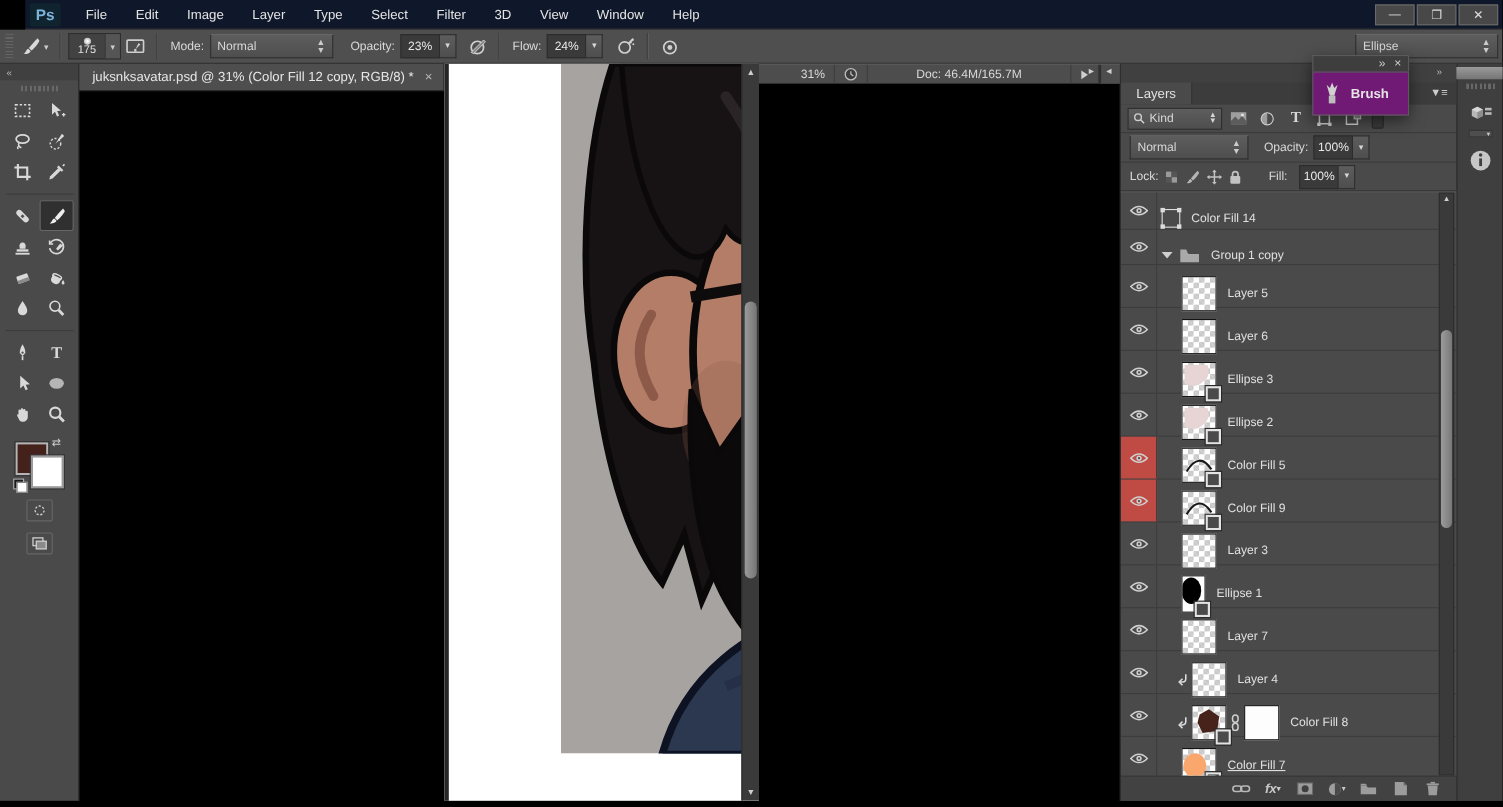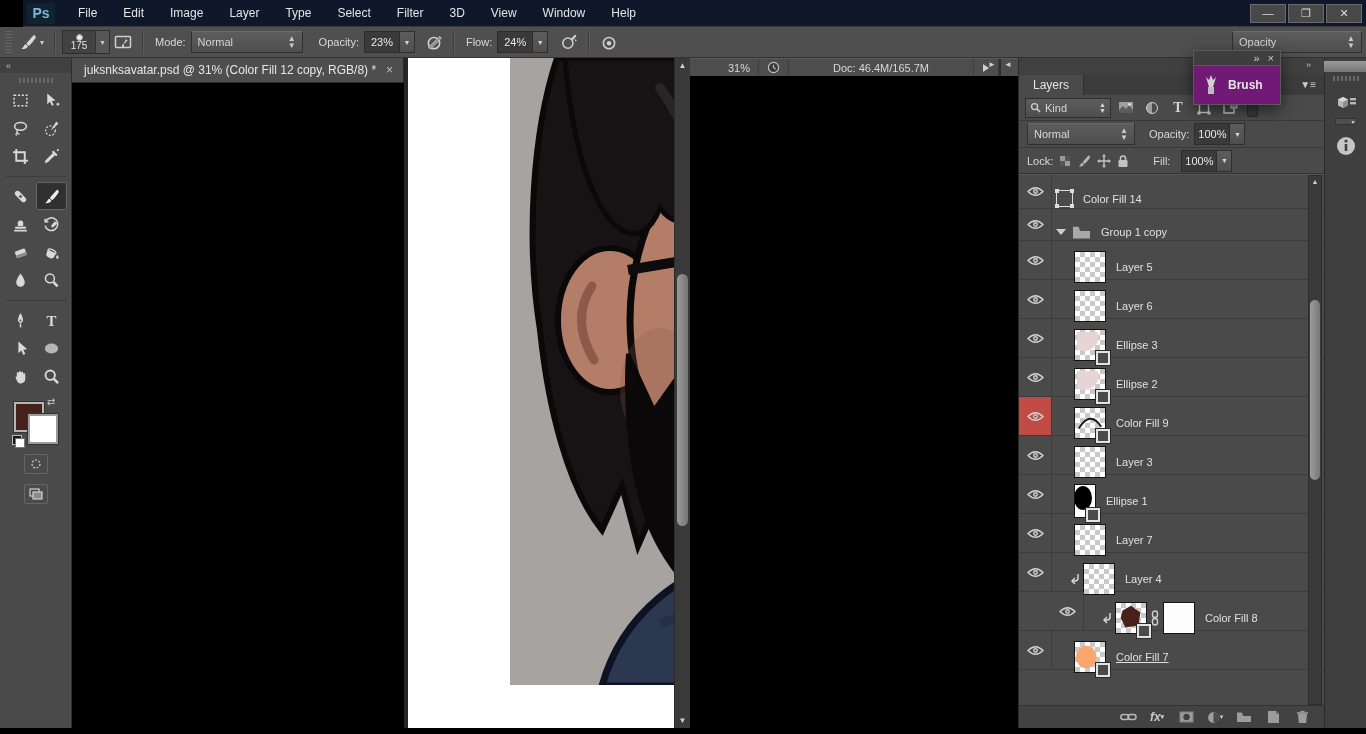--- a/index.html
+++ b/index.html
@@ -215,21 +215,21 @@
       </svg>
   </div>
   <div class="osep"></div>
   <div class="obtn">
     <svg width="18" height="18" viewBox="0 0 16 16">
         <circle cx="8" cy="9" r="5" fill="none" stroke="#cfcfcf" stroke-width="1.4"></circle>
         <circle cx="8" cy="9" r="2" fill="#cfcfcf"></circle>
       </svg>
   </div>
   <div class="sel wsel">
-    <span>Opacity</span>
+    <span>Ellipse</span>
       <span class="ud">▲<br>▼</span>
   </div>
 </div>
 
 <div class="workspace">
 
   <div class="toolcol">
     <div class="pstrip" style="width:100%">«</div>
     <div class="hgrip"></div>
     <div class="tgrid" id="toolgrid">
@@ -725,20 +725,39 @@
               </svg>
             </div>
             <div class="lbody">
               <span style="width:18px;flex:none"></span>
               <span class="thumb checker">
                 <svg viewBox="0 0 32 32">
                   <path d="M4 22Q16 2 28 20" fill="none" stroke="#1a1a1a" stroke-width="2"></path>
                 </svg>
                 <span class="vbadge"></span>
               </span>
+              <span class="lname">Color Fill 5</span>
+            </div>
+          </div>
+          <div class="lrow" style="height: 39px;">
+            <div class="eyecell red">
+              <svg width="17" height="11" viewBox="0 0 17 11">
+                <path d="M1 5.5Q8.5-2 16 5.5 8.5 13 1 5.5Z" fill="none" stroke="#cfcfcf" stroke-width="1.4"></path>
+                <circle cx="8.5" cy="5.5" r="2.4" fill="#cfcfcf"></circle>
+                <circle cx="8.5" cy="5.5" r="1" fill="#4a4a4a"></circle>
+              </svg>
+            </div>
+            <div class="lbody">
+              <span style="width:18px;flex:none"></span>
+              <span class="thumb checker">
+                <svg viewBox="0 0 32 32">
+                  <path d="M4 22Q16 2 28 20" fill="none" stroke="#1a1a1a" stroke-width="2"></path>
+                </svg>
+                <span class="vbadge"></span>
+              </span>
               <span class="lname">Color Fill 9</span>
             </div>
           </div>
           <div class="lrow" style="height: 39px;">
             <div class="eyecell">
               <svg width="17" height="11" viewBox="0 0 17 11">
                 <path d="M1 5.5Q8.5-2 16 5.5 8.5 13 1 5.5Z" fill="none" stroke="#cfcfcf" stroke-width="1.4"></path>
                 <circle cx="8.5" cy="5.5" r="2.4" fill="#cfcfcf"></circle>
                 <circle cx="8.5" cy="5.5" r="1" fill="#4a4a4a"></circle>
               </svg>
@@ -793,21 +812,21 @@
             <div class="lbody">
               <span style="width:14px;flex:none"></span>
               <svg class="clip" width="11" height="12" viewBox="0 0 11 12">
                 <path d="M8 1v4a3 3 0 0 1-3 3H3" fill="none" stroke="#ddd" stroke-width="1.4"></path>
                 <path d="M5 5L2 8l3 3" fill="none" stroke="#ddd" stroke-width="1.4"></path>
               </svg>
               <span class="thumb checker"></span>
               <span class="lname">Layer 4</span>
             </div>
           </div>
-          <div class="lrow" style="height: 39px; padding-left: 32px;">
+          <div class="lrow" style="height: 39px;">
             <div class="eyecell">
               <svg width="17" height="11" viewBox="0 0 17 11">
                 <path d="M1 5.5Q8.5-2 16 5.5 8.5 13 1 5.5Z" fill="none" stroke="#cfcfcf" stroke-width="1.4"></path>
                 <circle cx="8.5" cy="5.5" r="2.4" fill="#cfcfcf"></circle>
                 <circle cx="8.5" cy="5.5" r="1" fill="#4a4a4a"></circle>
               </svg>
             </div>
             <div class="lbody">
               <span style="width:14px;flex:none"></span>
               <svg class="clip" width="11" height="12" viewBox="0 0 11 12">

